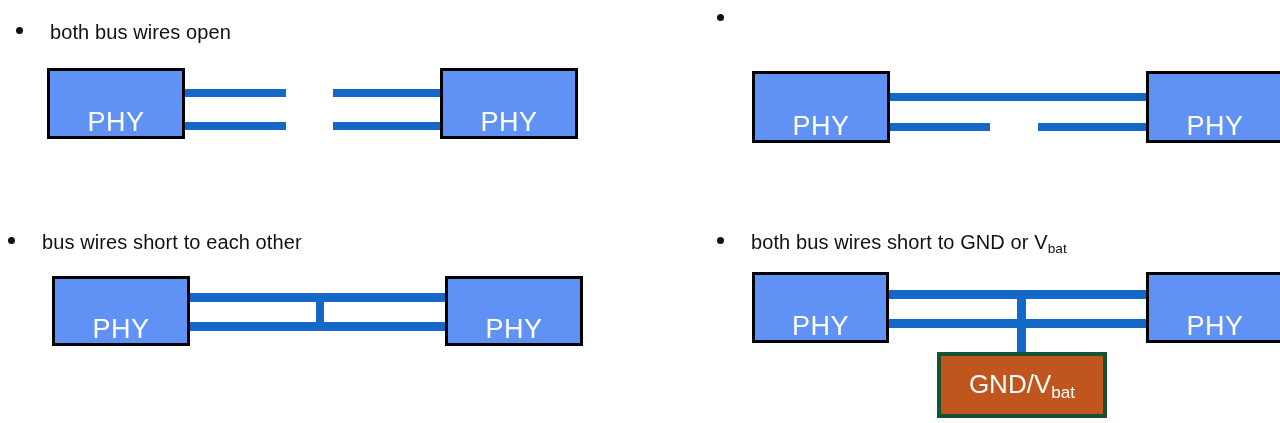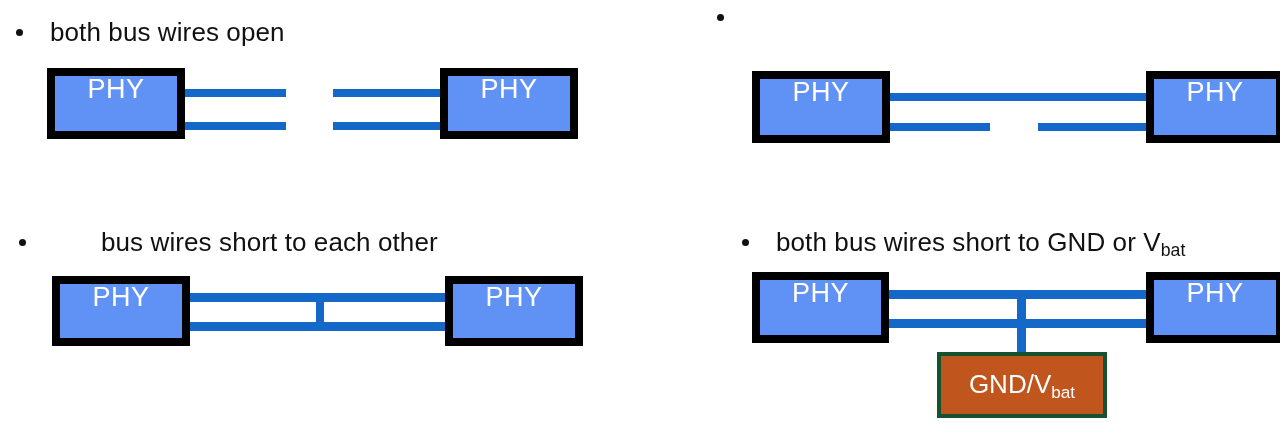--- a/index.html
+++ b/index.html
@@ -20,21 +20,21 @@
     width: 1280px;
     height: 423px;
   }
 
   
   .caption {
     position: absolute;
     display: flex;
     align-items: baseline;
     white-space: nowrap;
-    font-size: 26px;
+    font-size: 20px;
     line-height: 26px;
     color: #111111;
     letter-spacing: 0.1px;
   }
   .caption .bullet-dot {
     width: 7px;
     height: 7px;
     border-radius: 50%;
     background: #111111;
     display: inline-block;
@@ -51,23 +51,23 @@
     vertical-align: baseline;
     position: relative;
     top: 0.28em;
   }
 
   
   .phy {
     position: absolute;
     box-sizing: border-box;
     background: #6092F5;
-    border: 8px solid #000000;
+    border: 3px solid #000000;
     display: flex;
-    align-items: flex-start;
+    align-items: flex-end;
     justify-content: center;
   }
   .phy .phy-label {
     color: #ffffff;
     font-size: 27px;
     line-height: 27px;
     letter-spacing: 0.5px;
     font-weight: 400;
     user-select: none;
   }
@@ -137,39 +137,39 @@
   <div class="wire" style="left:890px; top:93px; width:262px; height:8px;"></div>
 
   <div class="wire" style="left:890px; top:123px; width:100px; height:8px;"></div>
 
   <div class="wire" style="left:1038px; top:123px; width:114px; height:8px;"></div>
 
   <div class="phy" style="left:1146px; top:71px; width:138px; height:72px;">
     <span class="phy-label">PHY</span>
   </div>
 
-  <div class="caption" style="left:19px; top:229px;gap:48px;">
+  <div class="caption" style="left:8px; top:229px;">
     <span class="bullet-dot"></span>
     <span class="caption-text">bus wires short to each other</span>
   </div>
 
   <div class="phy" style="left:52px; top:276px; width:138px; height:70px;">
     <span class="phy-label">PHY</span>
   </div>
 
   <div class="wire" style="left:190px; top:293px; width:257px; height:9px;"></div>
   <div class="wire" style="left:190px; top:322px; width:257px; height:9px;"></div>
 
   <div class="wire" style="left:316px; top:293px; width:8px; height:38px;"></div>
 
   <div class="phy" style="left:445px; top:276px; width:138px; height:70px;">
     <span class="phy-label">PHY</span>
   </div>
 
-  <div class="caption" style="left:742px; top:229px;">
+  <div class="caption" style="left:717px; top:229px;">
     <span class="bullet-dot"></span>
     <span class="caption-text"><span>both bus wires short to GND or V</span><sub>bat</sub></span>
   </div>
 
   <div class="phy" style="left:752px; top:272px; width:137px; height:71px;">
     <span class="phy-label">PHY</span>
   </div>
 
   <div class="wire" style="left:889px; top:290px; width:259px; height:9px;"></div>
   <div class="wire" style="left:889px; top:319px; width:259px; height:9px;"></div>

